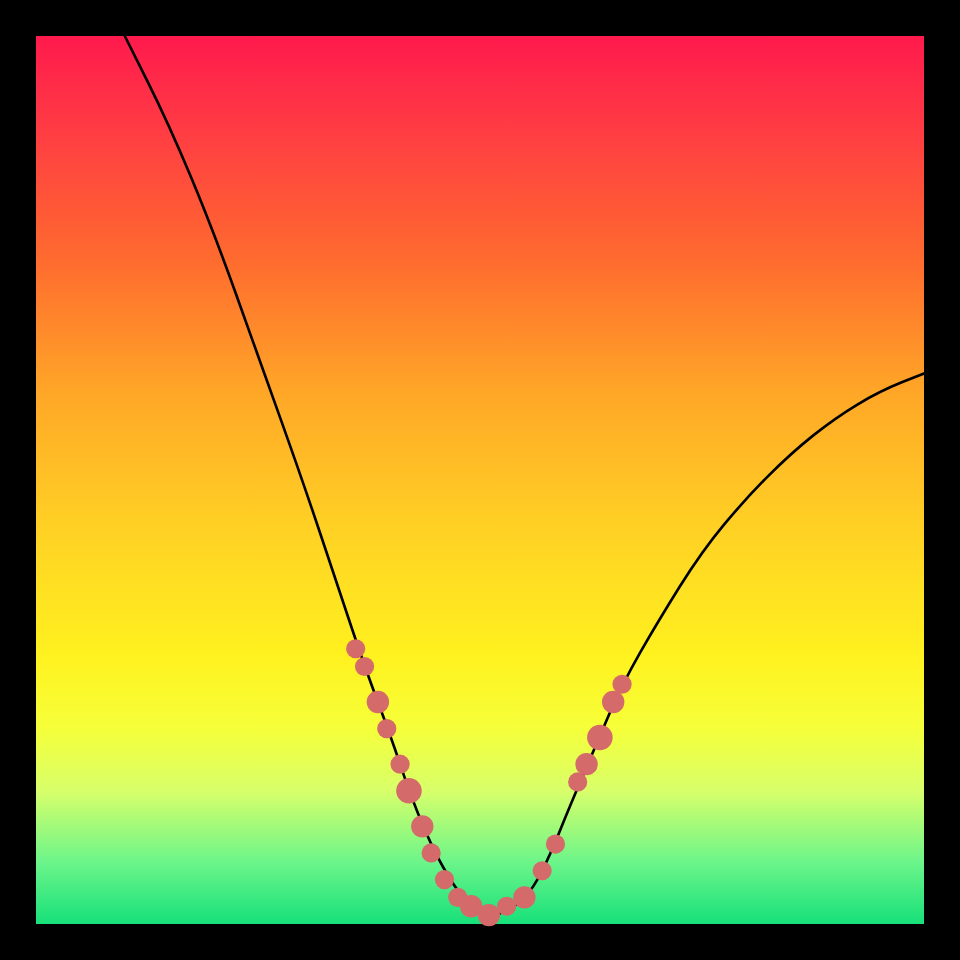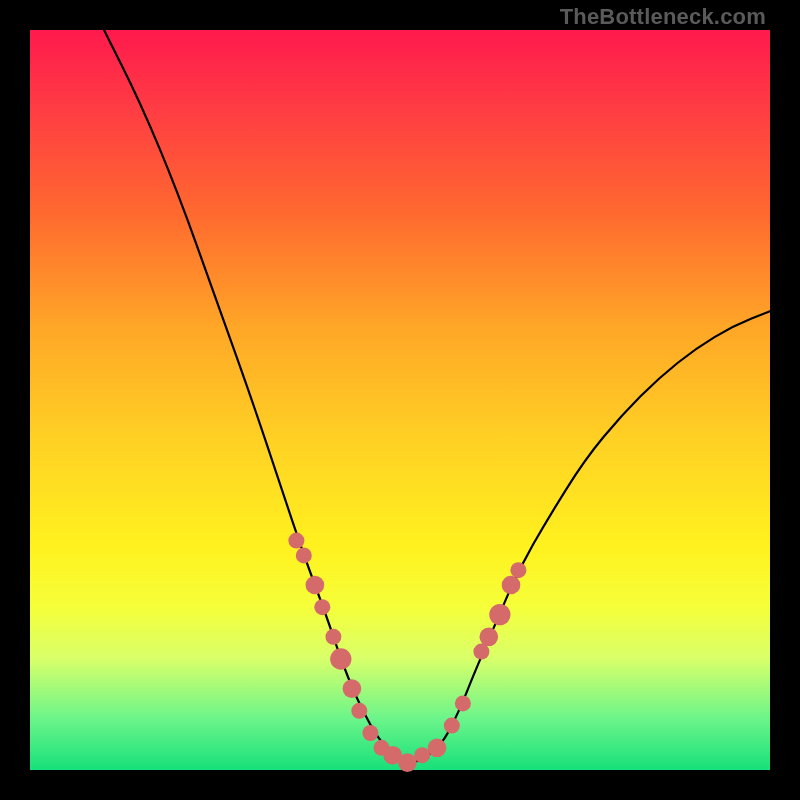--- a/index.html
+++ b/index.html
@@ -74,14 +74,13 @@
           <circle cx="421.79999999999995" cy="695.6" r="7.992000000000001" class="marker"></circle>
           <circle cx="432.9" cy="673.4" r="7.992000000000001" class="marker"></circle>
           <circle cx="451.4" cy="621.6" r="7.992000000000001" class="marker"></circle>
           <circle cx="458.8" cy="606.8" r="9.324" class="marker"></circle>
           <circle cx="469.90000000000003" cy="584.6" r="10.656" class="marker"></circle>
           <circle cx="481" cy="555" r="9.324" class="marker"></circle>
           <circle cx="488.40000000000003" cy="540.2" r="7.992000000000001" class="marker"></circle>
         </g>
     </svg>
   </div>
-  <div class="attribution">TheBottleneck.com</div>
 </div>
 
 </body></html>

